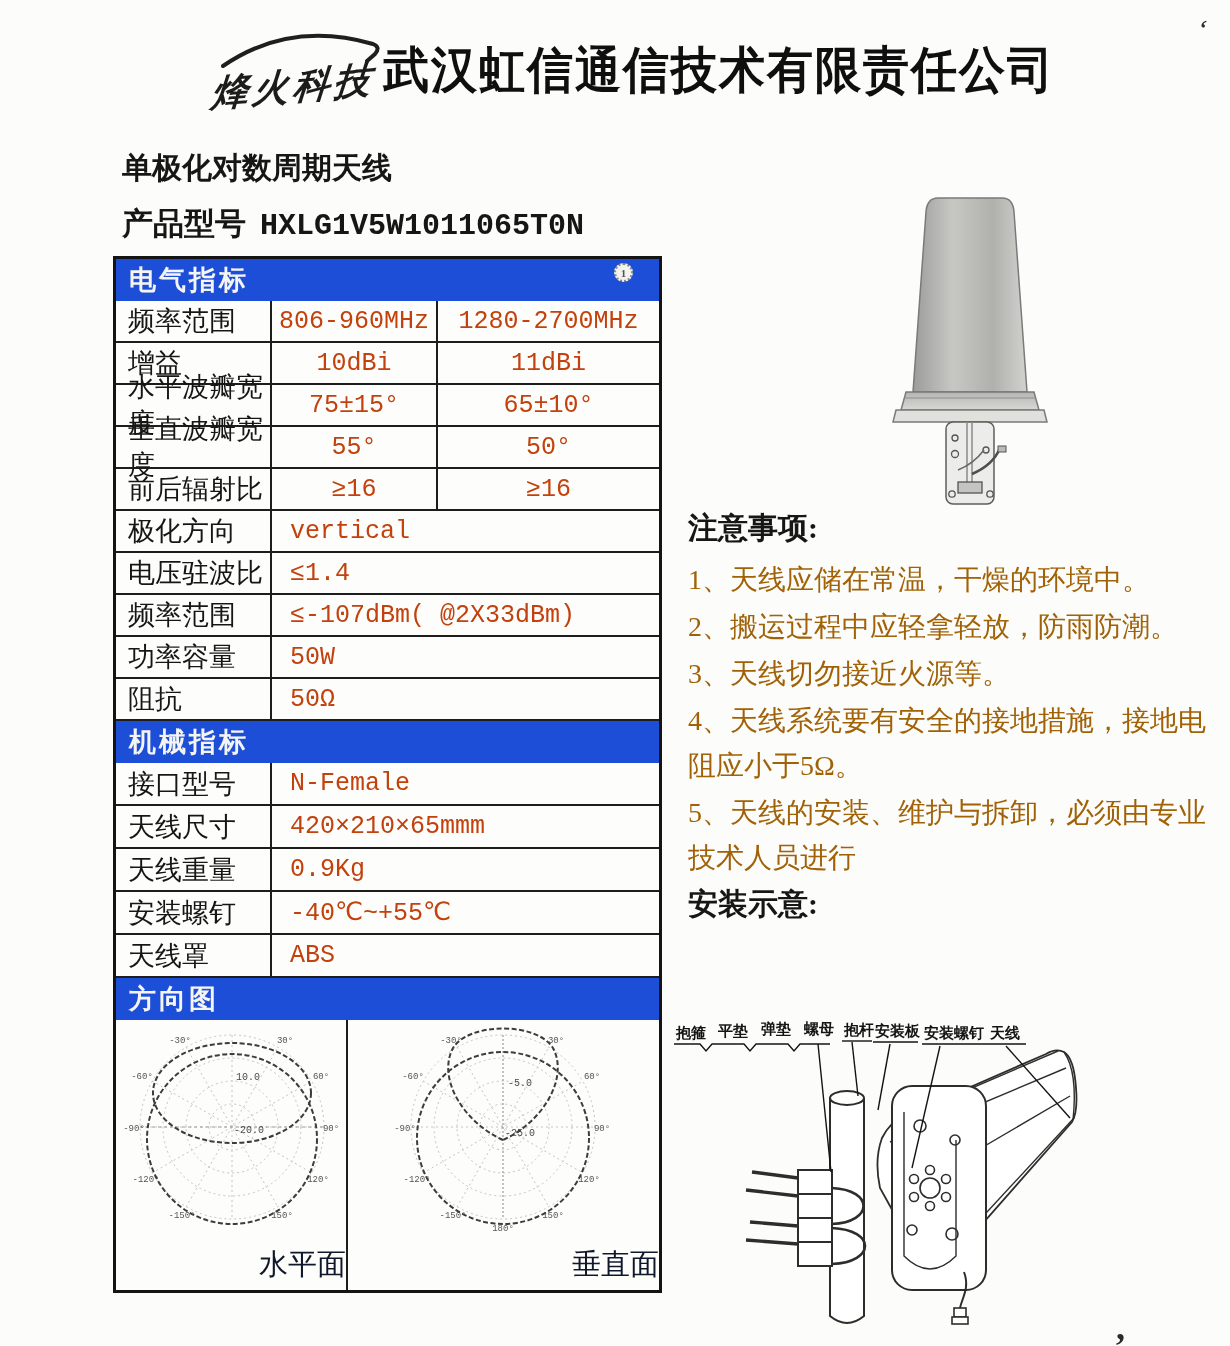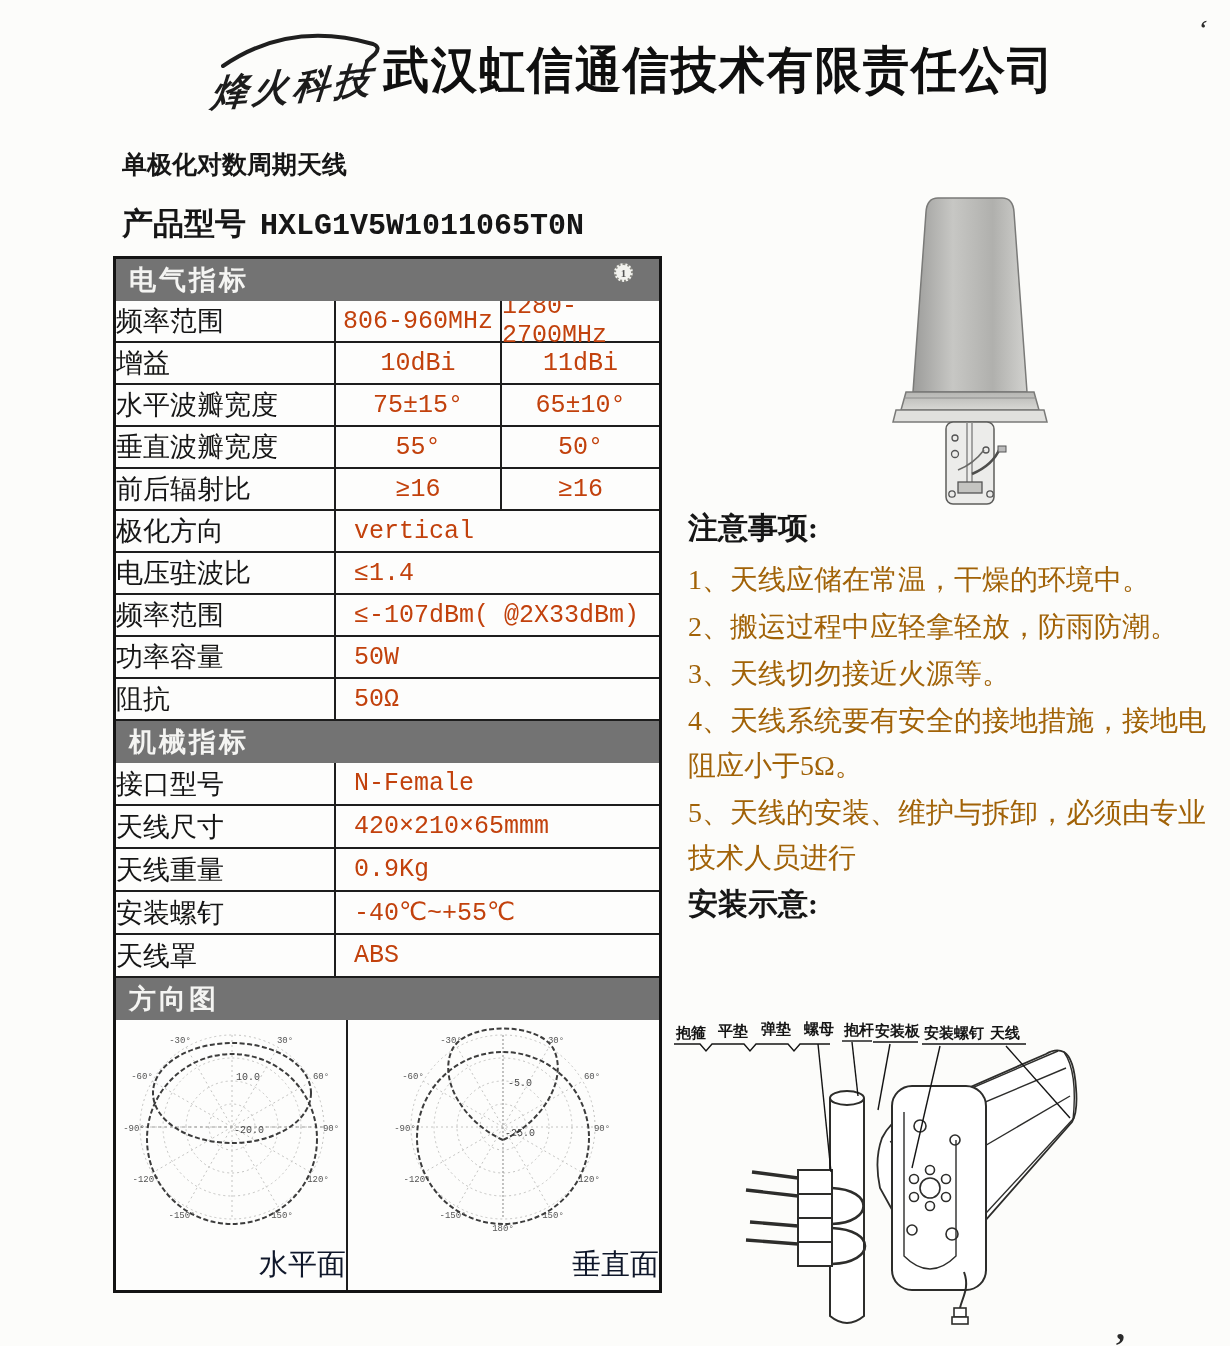--- a/index.html
+++ b/index.html
@@ -20,45 +20,45 @@
     transform:rotate(-5deg) skewX(-10deg);
     font-family:"Liberation Serif","DejaVu Serif",serif;
   }
   .company{
     position:absolute; left:383px; top:40px; font-size:46px; font-weight:bold;
     letter-spacing:2px; color:#0f0f0f; transform:scaleY(1.08);
     font-family:"Liberation Sans","DejaVu Sans",sans-serif;
   }
 
   
-  .title1{position:absolute; left:122px; top:148px; font-size:25px; font-weight:bold;}
+  .title1{position:absolute; left:122px; top:148px; font-size:30px; font-weight:bold;}
   .title2{position:absolute; left:122px; top:203px; font-size:31px; font-weight:bold;}
   .title2 .model-code{font-family:"Liberation Mono","DejaVu Sans Mono",monospace; font-weight:bold; font-size:30px; margin-left:14px;}
 
   
   .spec-table{
     position:absolute; left:113px; top:256px; width:549px;
     border:3px solid #141414; background:#fdfdfc;
   }
   .bar{
-    position:relative; height:42px; background:#737373; color:#f4f4f2;
+    position:relative; height:42px; background:#1d4ed8; color:#f4f4f2;
     font-size:27px; font-weight:bold; letter-spacing:3px;
     display:flex; align-items:center; padding-left:13px;
   }
   .bar .badge{
     position:absolute; right:26px; top:4px; width:19px; height:19px;
     background:#f2f2ee; border-radius:50%; border:2px dotted #8a8a84;
     color:#555; font-size:11px; font-weight:bold; letter-spacing:0;
     display:flex; align-items:center; justify-content:center;
   }
   .row{display:flex; height:42px; border-bottom:2px solid #1d1d1d; align-items:stretch;}
   .row:last-child{border-bottom:none;}
   .mrow{height:43px;}
   .cell{display:flex; align-items:center;}
-  .lbl{width:220px; font-size:27px; border-right:2px solid #1d1d1d;}
+  .lbl{width:156px; padding-left:12px; font-size:27px; border-right:2px solid #1d1d1d;}
   .v1{width:166px; justify-content:center; border-right:2px solid #1d1d1d;}
   .v2{flex:1; justify-content:center;}
   .vspan{flex:1; padding-left:18px;}
   .val{font-family:"Liberation Mono","DejaVu Sans Mono","DejaVu Sans",monospace; font-size:25px; color:#c2410c;}
 
   
   .plot-row{display:flex; height:270px;}
   .plot-cell{position:relative;}
   .plot-left{width:232px; border-right:2px solid #1d1d1d;}
   .plot-right{flex:1;}

